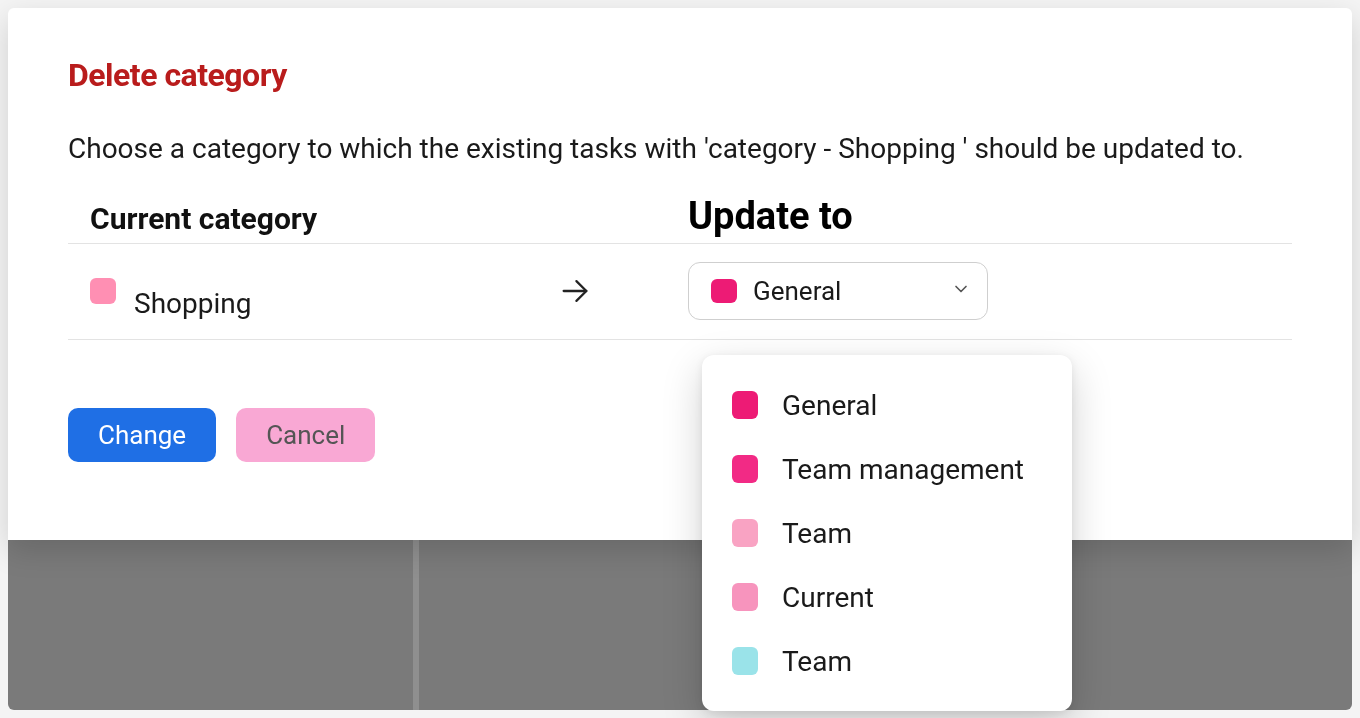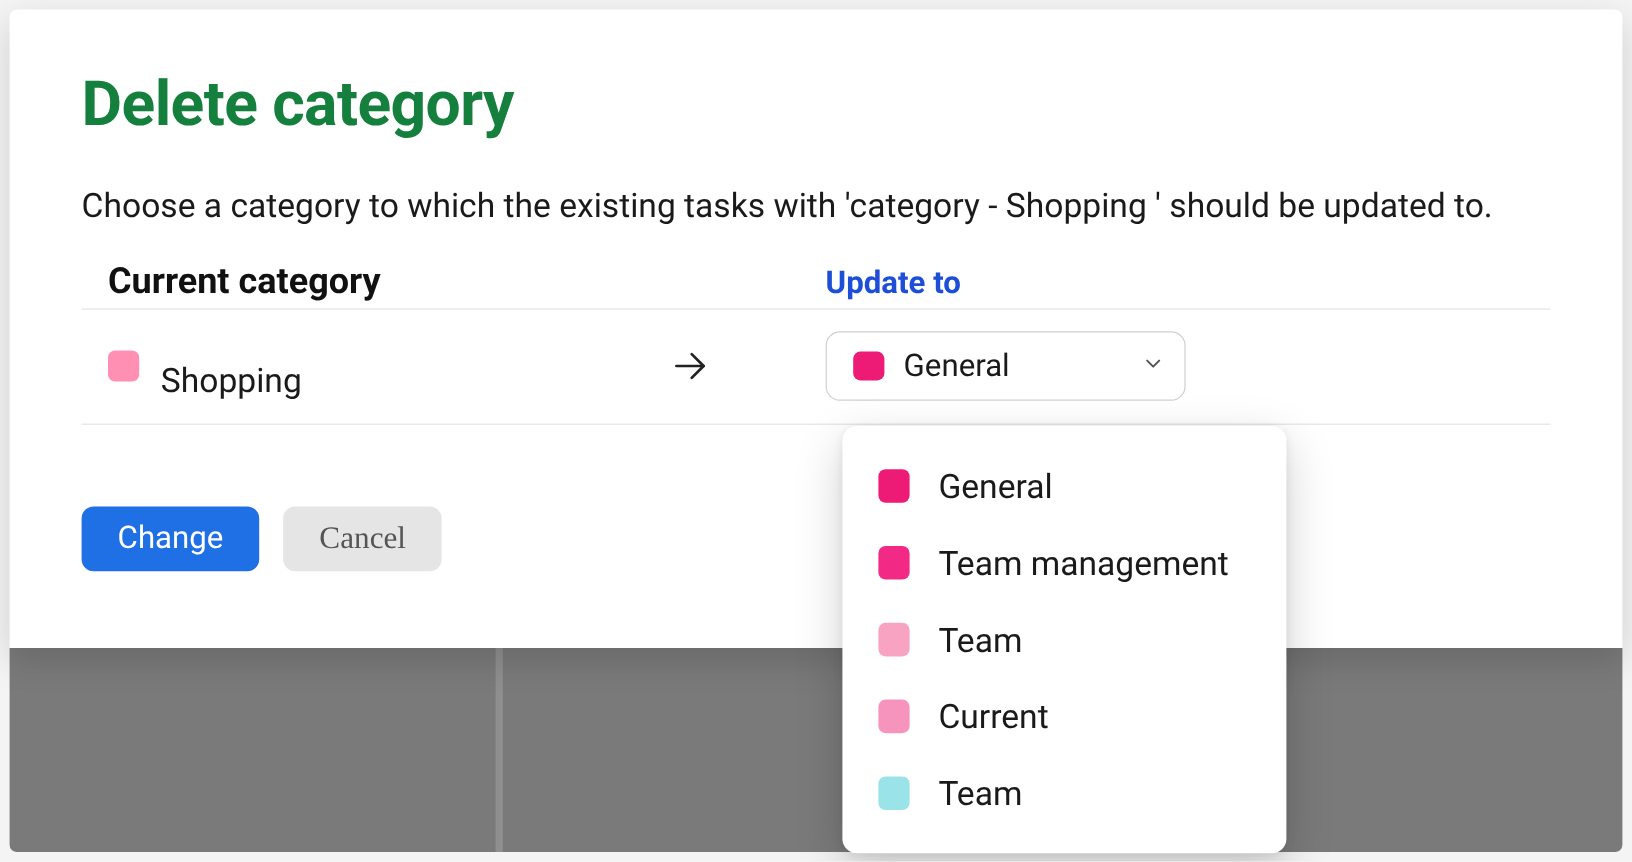--- a/index.html
+++ b/index.html
@@ -47,23 +47,23 @@
     left: 8px;
     right: 8px;
     top: 8px;
     height: 532px;
     background: #ffffff;
     border-radius: 6px 6px 0 0;
     box-shadow: 0 10px 30px rgba(0,0,0,0.15);
     padding: 48px 60px 40px 60px;
   }
   .dialog-title {
-    font-size: 52px;
+    font-size: 32px;
     font-weight: 700;
-    color: #15803d;
+    color: #b91c1c;
     margin: 0 0 36px 0;
     letter-spacing: -0.5px;
   }
   .dialog-desc {
     font-size: 28px;
     font-weight: 400;
     color: #1a1a1a;
     margin: 16px 0 26px 0;
     line-height: 1.35;
   }
@@ -75,23 +75,23 @@
   }
   .table-head .col-current {
     flex: 0 0 620px;
     font-size: 30px;
     font-weight: 700;
     color: #111;
     padding-left: 22px;
   }
   .table-head .col-update {
     flex: 1;
-    font-size: 26px;
+    font-size: 38px;
     font-weight: 700;
-    color: #1d4ed8;
+    color: #000000;
   }
   .table-row {
     display: flex;
     align-items: center;
     height: 96px;
     border-bottom: 1px solid #e3e3e3;
   }
   .cell-current {
     flex: 0 0 490px;
     display: flex;
@@ -158,23 +158,22 @@
     padding: 0 30px;
     cursor: pointer;
     font-family: inherit;
     text-align: right;
   }
   .btn-primary {
     background: #1f6fe5;
     color: #fff;
   }
   .btn-secondary {
-    background: #e5e5e5;
+    background: #f9a8d4;
     color: #555;
-    font-family: Liberation Serif, serif;
   }
   .dropdown {
     position: absolute;
     left: 702px;
     top: 355px;
     width: 370px;
     background: #fff;
     border-radius: 12px;
     box-shadow: 0 14px 40px rgba(0,0,0,0.18), 0 2px 8px rgba(0,0,0,0.08);
     padding: 18px 0;

